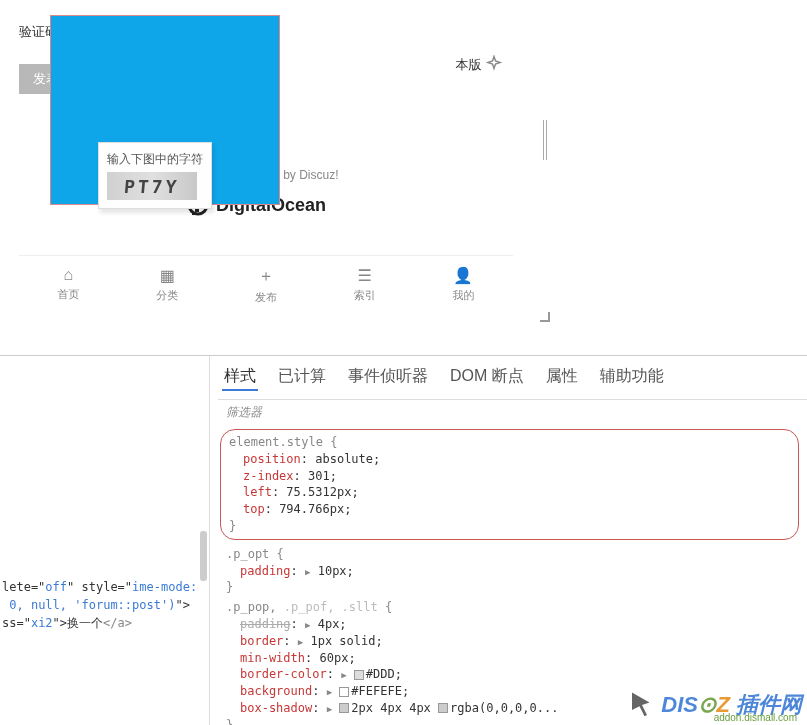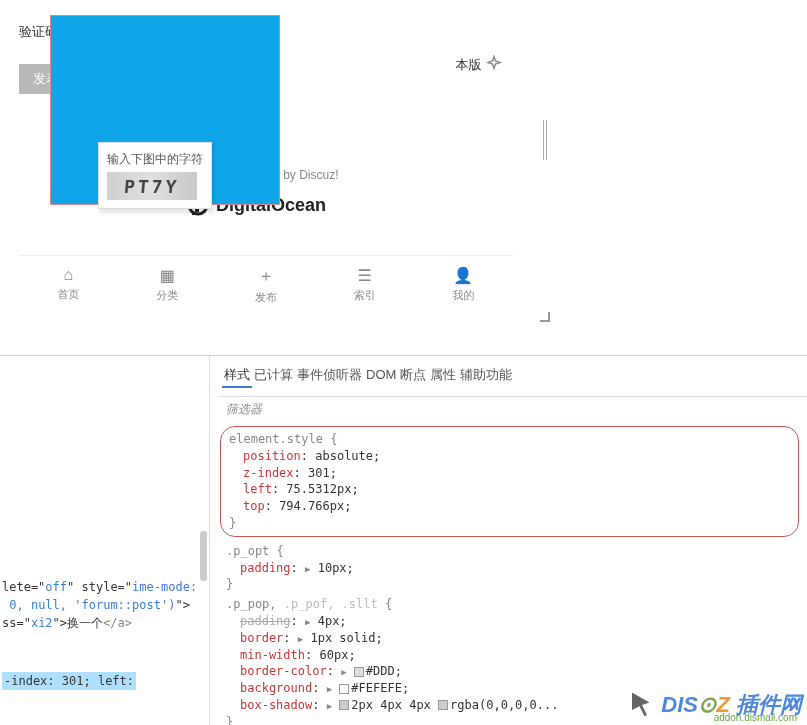--- a/index.html
+++ b/index.html
@@ -42,21 +42,21 @@
     
     .vdivider { position: absolute; left: 543px; top: 120px; width: 4px; height: 40px; border-left: 1px solid #aaa; border-right: 1px solid #aaa; }
     
     .corner-resize { position: absolute; left: 538px; top: 310px; width: 12px; height: 12px; }
     .corner-resize::before { content: ""; position: absolute; right: 0; bottom: 0; border-right: 2px solid #999; border-bottom: 2px solid #999; width: 8px; height: 8px; }
     
     .devtools { position: absolute; left: 0; top: 355px; right: 0; bottom: 0; background: #fff; border-top: 1px solid #ccc; }
     .dt-left { position: absolute; left: 0; top: 0; width: 210px; bottom: 0; border-right: 1px solid #ddd; overflow: hidden; }
     .dt-right { position: absolute; left: 218px; top: 0; right: 0; bottom: 0; }
     
-    .dt-tabs { display: flex; padding: 8px 10px 8px 4px; border-bottom: 1px solid #ddd; font-size: 13px; }
+    .dt-tabs { display: flex; gap: 18px; padding: 8px 10px 8px 4px; border-bottom: 1px solid #ddd; font-size: 16px; }
     .dt-tab { color: #555; cursor: pointer; padding: 2px 2px; }
     .dt-tab.active { color: #333; border-bottom: 2px solid #3b7bd6; }
     
     .dt-filter { padding: 4px 8px; font-size: 12px; color: #888; font-style: italic; }
     
     .dt-styles { padding: 4px 8px; font-family: Consolas, monospace; font-size: 12px; line-height: 1.4; color: #333; }
     .css-rule { margin-bottom: 3px; border-radius: 15px; }
     .css-rule.boxed { border: 1px solid #c55; padding: 4px 8px; margin-left: -6px; margin-bottom: 6px; }
     .sel { color: #888; }
     .prop { color: #c73737; margin-left: 14px; }
@@ -157,21 +157,20 @@
 </div>
 
 <div class="devtools">
   <div class="dt-left">
     <div class="scroll-indicator"></div>
     <div class="html-snippet">
       <div><span>lete="</span><span class="attrval">off</span><span>" style="</span><span class="attrval">ime-mode:</span></div>
       <div>&nbsp;<span class="attrval">0, null, 'forum::post')</span><span>"&gt;</span></div>
       <div><span>ss="</span><span class="attrval">xi2</span><span>"&gt;</span><span>换一个</span><span class="tag">&lt;/a&gt;</span></div>
       <div style="height:40px"></div>
-      <div><span class="html-hilite">-index: 301; left:</span></div>
     </div>
   </div>
 
   <div class="dt-right">
     <div class="dt-tabs">
       <span class="dt-tab active">样式</span>
       <span class="dt-tab">已计算</span>
       <span class="dt-tab">事件侦听器</span>
       <span class="dt-tab">DOM 断点</span>
       <span class="dt-tab">属性</span>

